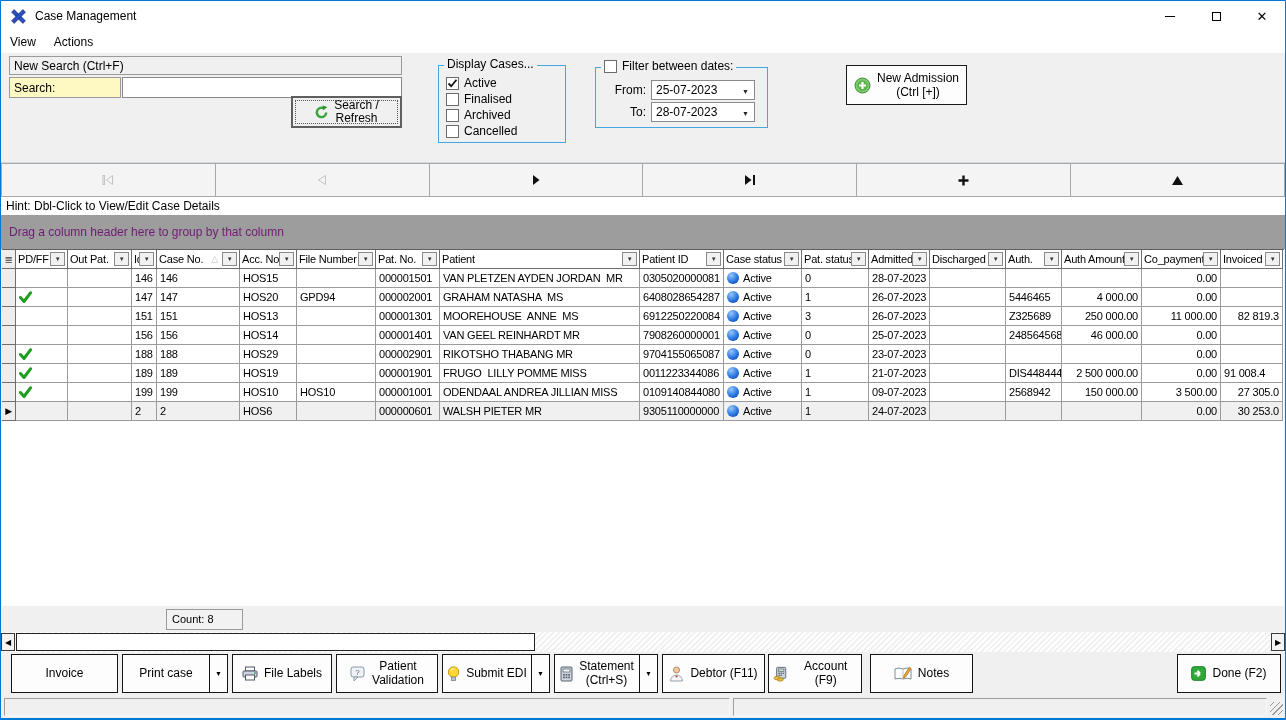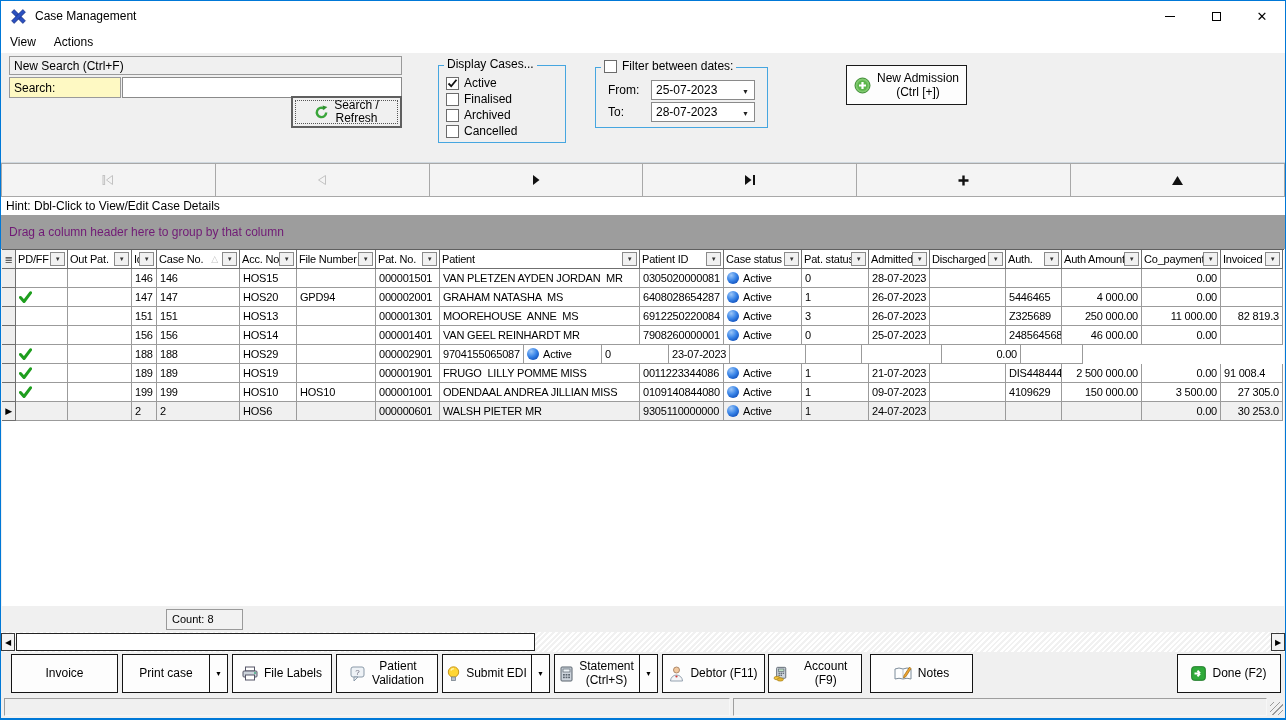--- a/index.html
+++ b/index.html
@@ -36,21 +36,21 @@
            display:flex; align-items:center; justify-content:center; gap:5px; cursor:default; }
   .srbtn .lbl { white-space:pre-line; text-align:center; font-size:12px; line-height:1.1; }
 
   .grpbox { position:absolute; border:1px solid #46a6e0; }
   .grpbox .gtitle { position:absolute; top:-9px; left:5px; background:#f0f0f0; padding:0 3px; font-size:12px; }
   .dcgroup { left:437px; top:12px; width:128px; height:78px; }
   .ckrow { position:absolute; left:7px; display:flex; align-items:center; gap:5px; height:14px; }
   .ckbox { width:13px; height:13px; background:#fff; border:1px solid #6b6b6b; display:flex; align-items:center; justify-content:center; flex:none; }
   .fgroup { left:594px; top:14px; width:173px; height:61px; }
   .fgroup .gtitle { display:flex; align-items:center; gap:5px; top:-9px; }
-  .datelbl { position:absolute; font-size:12px; width:38px; }
+  .datelbl { position:absolute; font-size:12px; text-align:right; width:38px; }
   .combo { position:absolute; width:104px; height:20px; background:#fff; border:1px solid #8a8a8a;
            padding:2px 4px; }
   .combo .arr { position:absolute; right:5px; top:7px; font-size:7px; color:#222; }
 
   .nabtn { position:absolute; left:845px; top:12px; width:121px; height:40px; background:#fdfdfd;
            border:1px solid #1a1a1a; display:flex; align-items:center; justify-content:center; gap:6px; }
   .nabtn .lbl { white-space:pre-line; text-align:center; line-height:1.2; }
 
   
   .navbar { position:absolute; left:0; top:161px; width:100%; height:35px; background:#f0f0f0;
@@ -412,20 +412,21 @@
           <div class="gcell selcell" style="width: 14px;"></div>
           <div class="gcell" style="width: 52px;"><svg class="check" width="13" height="13" viewBox="0 0 13 13">
               <path d="M1.5 6.5 L5 10.5 L11.5 1.8" fill="none" stroke="#1e9e1e" stroke-width="3" stroke-linecap="round" stroke-linejoin="round"></path>
             </svg></div>
           <div class="gcell" style="width: 64px;"></div>
           <div class="gcell" style="width: 25px;">188</div>
           <div class="gcell" style="width: 83px;">188</div>
           <div class="gcell" style="width: 57px;">HOS29</div>
           <div class="gcell" style="width: 79px;"></div>
           <div class="gcell" style="width: 64px;">000002901</div>
+          <div class="gcell" style="width: 200px;">RIKOTSHO THABANG MR</div>
           <div class="gcell" style="width: 84px;">9704155065087</div>
           <div class="gcell" style="width: 78px;"><span class="sphere"></span><span>Active</span></div>
           <div class="gcell" style="width: 67px;">0</div>
           <div class="gcell" style="width: 61px;">23-07-2023</div>
           <div class="gcell" style="width: 76px;"></div>
           <div class="gcell" style="width: 56px;"></div>
           <div class="gcell" style="width: 80px; text-align: right;"></div>
           <div class="gcell" style="width: 79px; text-align: right;">0.00</div>
           <div class="gcell" style="width: 62px; text-align: right;"></div>
         </div>
@@ -461,21 +462,21 @@
           <div class="gcell" style="width: 83px;">199</div>
           <div class="gcell" style="width: 57px;">HOS10</div>
           <div class="gcell" style="width: 79px;">HOS10</div>
           <div class="gcell" style="width: 64px;">000001001</div>
           <div class="gcell" style="width: 200px;">ODENDAAL ANDREA JILLIAN MISS</div>
           <div class="gcell" style="width: 84px;">0109140844080</div>
           <div class="gcell" style="width: 78px;"><span class="sphere"></span><span>Active</span></div>
           <div class="gcell" style="width: 67px;">1</div>
           <div class="gcell" style="width: 61px;">09-07-2023</div>
           <div class="gcell" style="width: 76px;"></div>
-          <div class="gcell" style="width: 56px;">4109629</div>
+          <div class="gcell" style="width: 56px;">2568942</div>
           <div class="gcell" style="width: 80px; text-align: right;">150 000.00</div>
           <div class="gcell" style="width: 79px; text-align: right;">3 500.00</div>
           <div class="gcell" style="width: 62px; text-align: right;">27 305.0</div>
         </div>
         <div class="grow selrow">
           <div class="gcell selcell" style="width: 14px;"><span class="rowarrow">▶</span></div>
           <div class="gcell" style="width: 52px;"></div>
           <div class="gcell" style="width: 64px;"></div>
           <div class="gcell" style="width: 25px;">2</div>
           <div class="gcell" style="width: 83px;">2</div>

